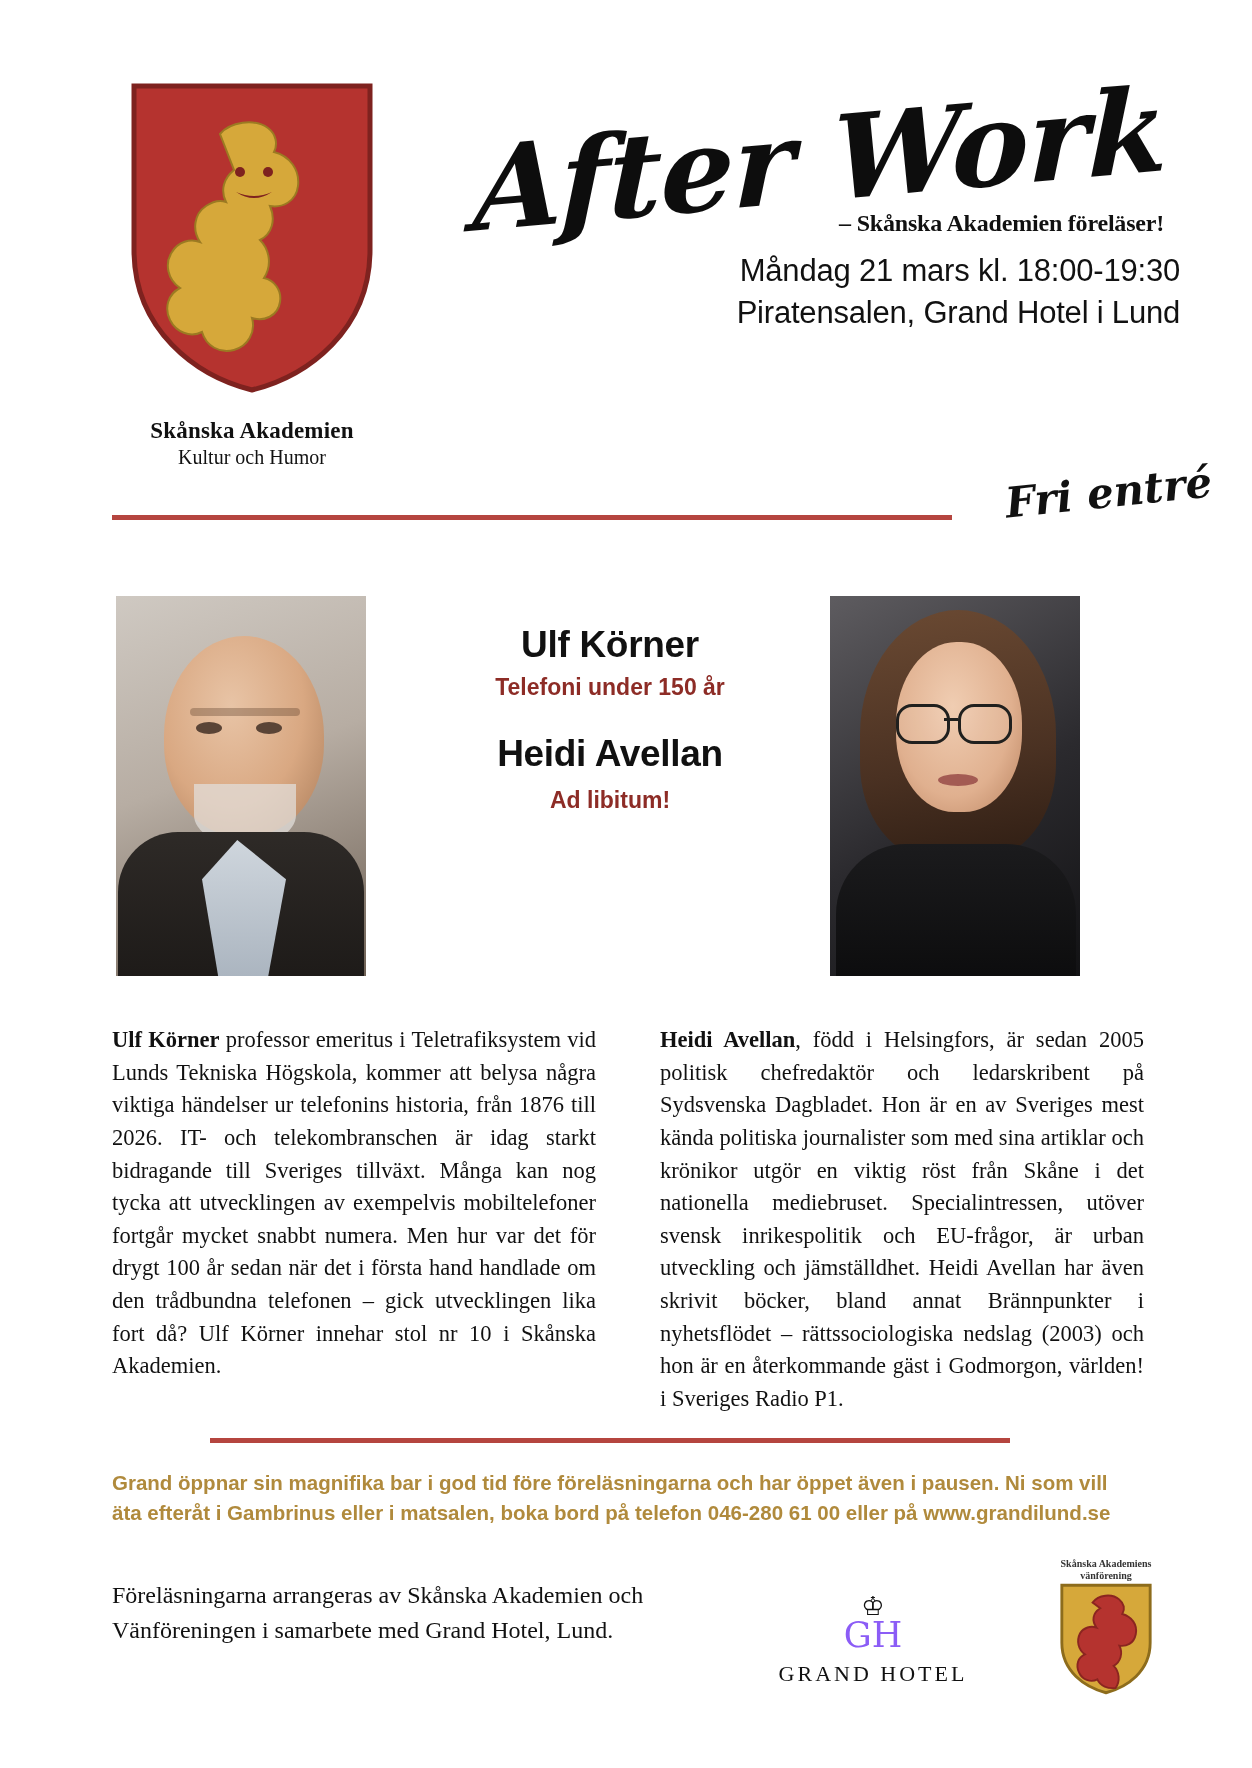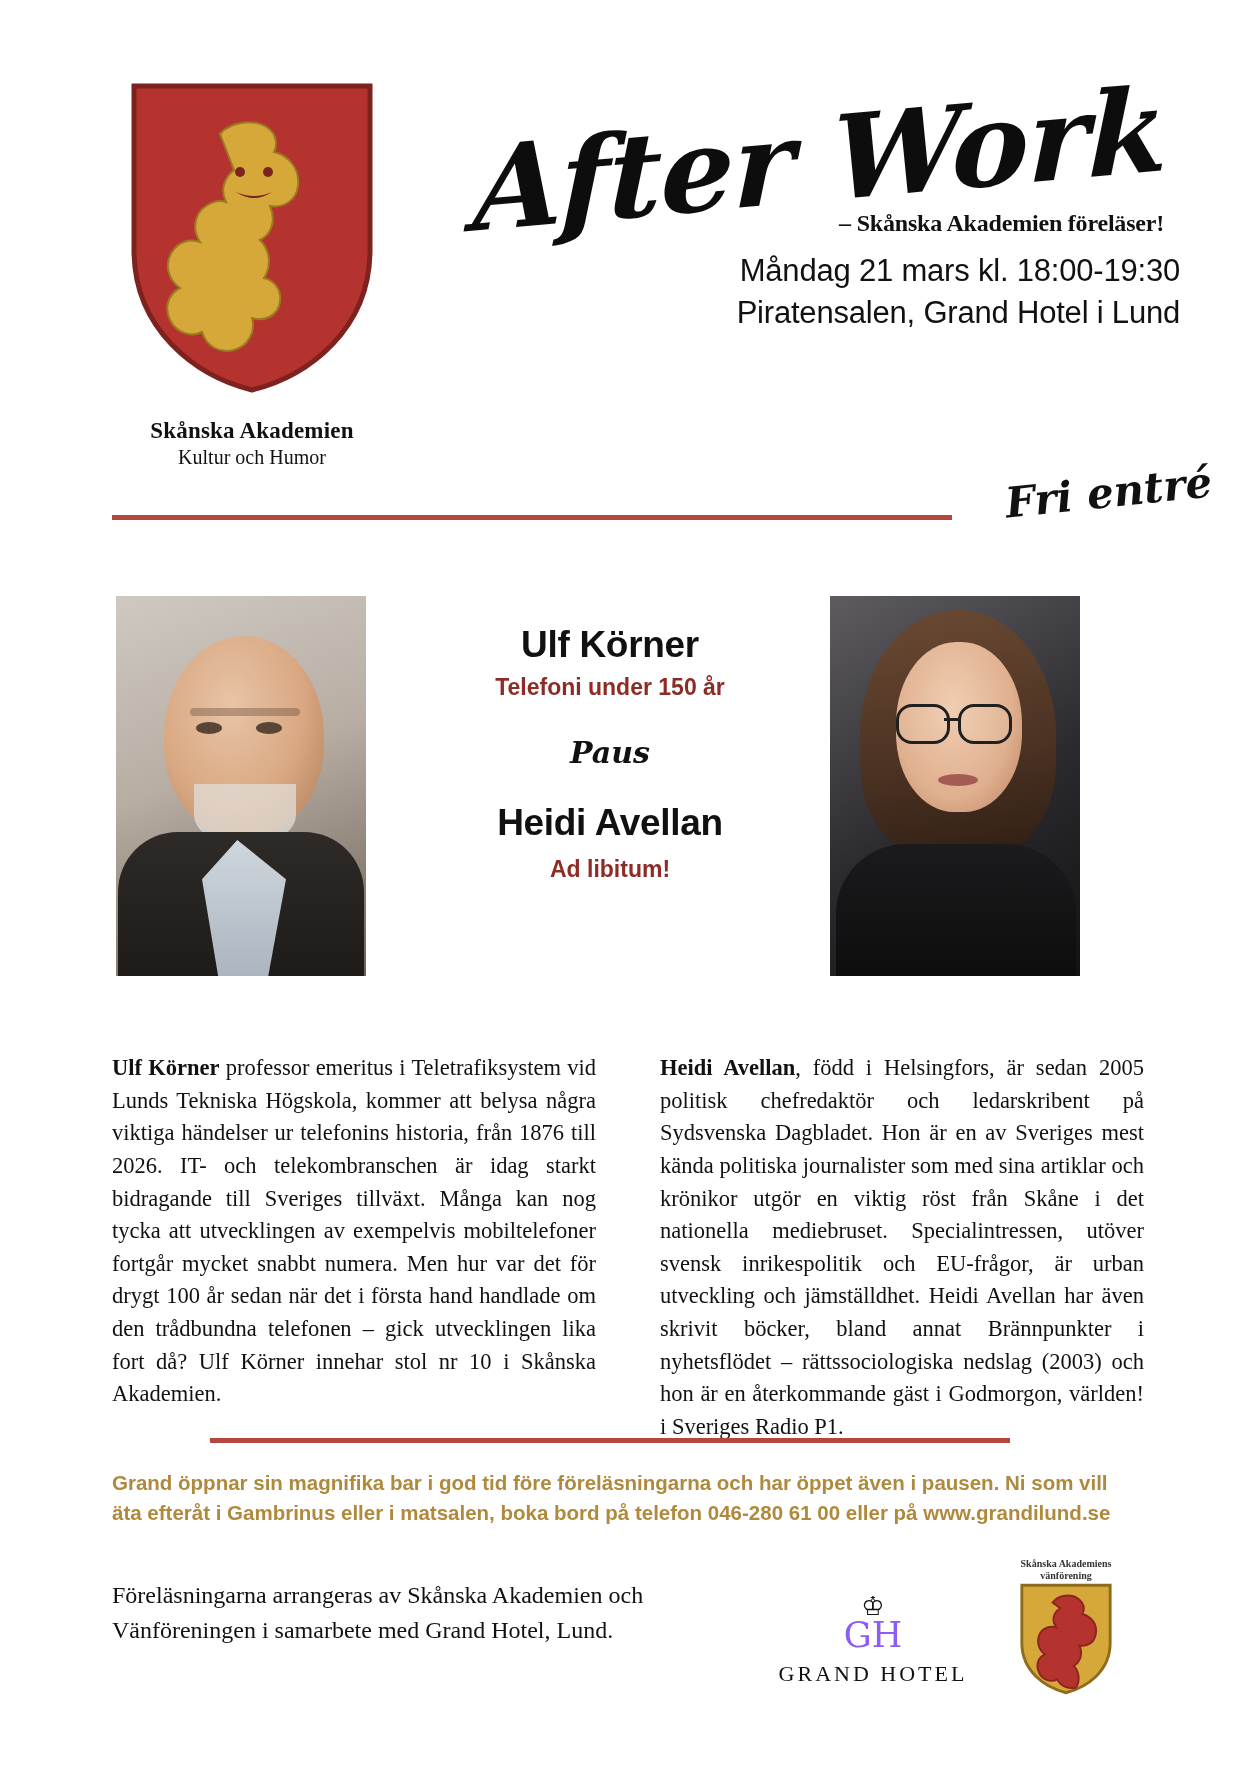--- a/index.html
+++ b/index.html
@@ -253,21 +253,21 @@
     color: #111;
     margin-top: 34px;
   }
   .sp-name2 { margin-top: 32px; }
   .sp-topic2 { margin-top: 12px; }
 
   
   .bios {
     position: absolute;
     left: 112px;
-    top: 1052px;
+    top: 1024px;
     width: 1032px;
     display: flex;
     gap: 64px;
   }
   .bio {
     width: 484px;
     font-family: "Liberation Serif", serif;
     font-size: 22.5px;
     line-height: 1.45;
     text-align: justify;
@@ -321,21 +321,21 @@
   .gh-name {
     font-family: "Liberation Serif", serif;
     font-size: 22px;
     letter-spacing: 3px;
     margin-top: 8px;
     color: #111;
   }
 
   .vf-logo {
     position: absolute;
-    left: 1004px;
+    left: 1044px;
     top: 1558px;
     width: 124px;
     text-align: center;
   }
   .vf-caption {
     font-family: "Liberation Serif", serif;
     font-size: 10px;
     font-weight: bold;
     color: #333;
     line-height: 1.15;
@@ -394,21 +394,20 @@
         <div class="ulf-eye r"></div>
         <div class="ulf-beard"></div>
         <div class="ulf-body"></div>
         <div class="ulf-shirt"></div>
       </div>
     </div>
 
     <div class="center-names">
       <div class="sp-name">Ulf Körner</div>
       <div class="sp-topic">Telefoni under 150 år</div>
-      <div class="paus">Paus</div>
       <div class="sp-name sp-name2">Heidi Avellan</div>
       <div class="sp-topic sp-topic2">Ad libitum!</div>
     </div>
 
     <div class="photo photo-right">
       <div class="ph-inner">
         <div class="heidi-bg"></div>
         <div class="heidi-hair"></div>
         <div class="heidi-face"></div>
         <div class="heidi-glass l"></div>

